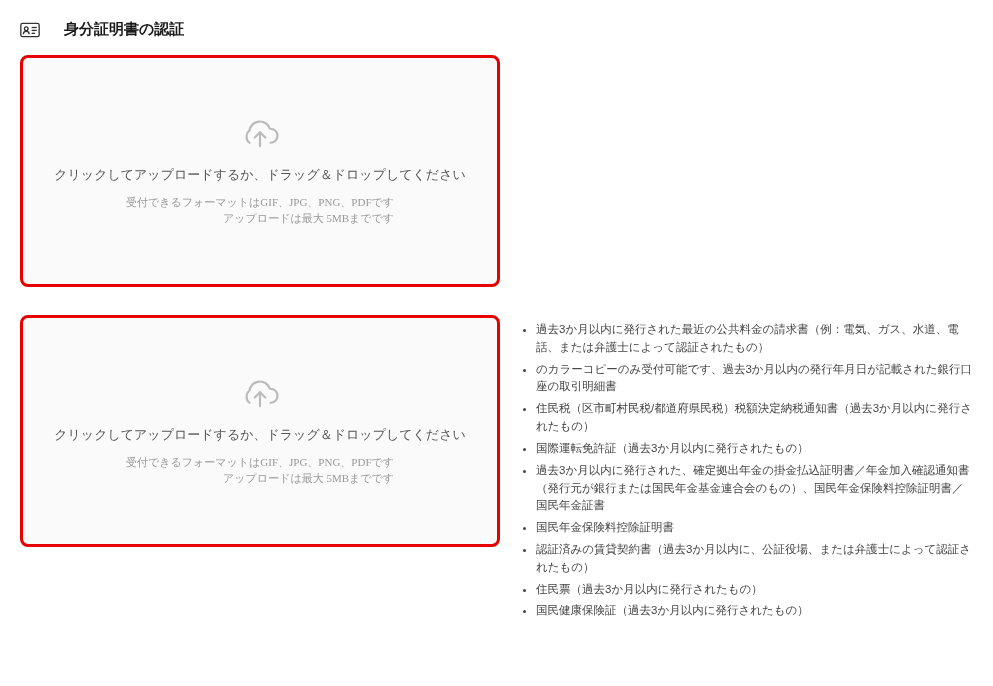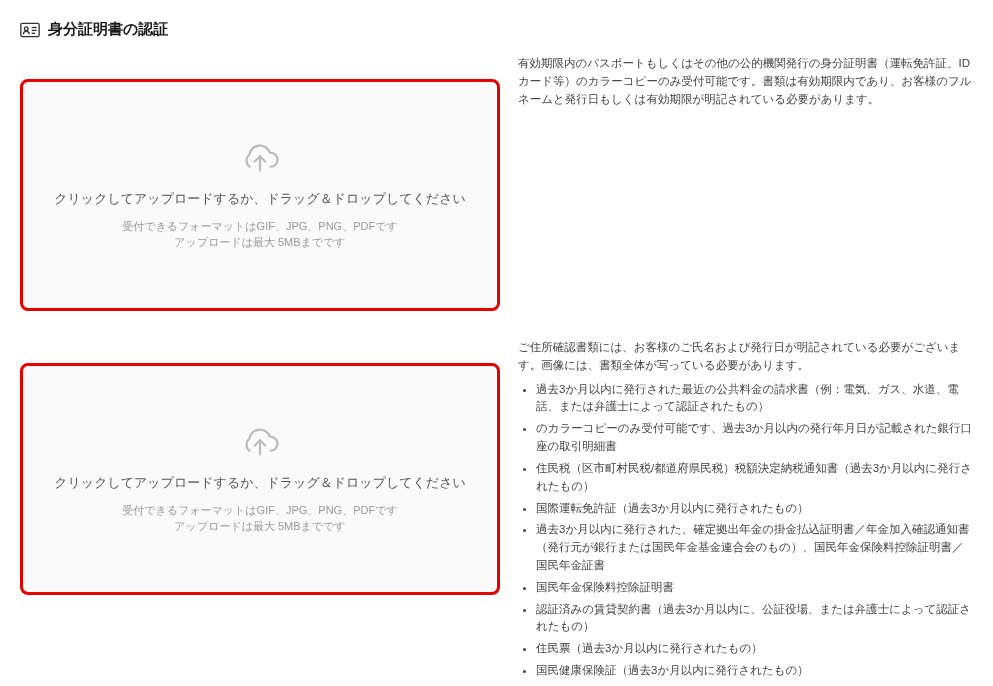--- a/index.html
+++ b/index.html
@@ -7,21 +7,21 @@
       font-family: "Hiragino Kaku Gothic ProN", "Meiryo", sans-serif;
       background: #fff;
       padding: 20px;
       font-size: 12px;
       color: #333;
     }
     .section { margin-bottom: 28px; }
     .section-header {
       display: flex;
       align-items: center;
-      gap: 8px;
+      gap: 24px;
       margin-bottom: 16px;
     }
     .section-header .title {
       font-weight: bold;
       font-size: 15px;
       color: #1a1a1a;
     }
     .id-card-icon {
       width: 20px; height: 16px;
       display: inline-flex;
@@ -38,34 +38,34 @@
       border: 3px solid #e60000;
       border-radius: 8px;
       background: #fafafa;
       min-height: 232px;
       display: flex;
       flex-direction: column;
       align-items: center;
       justify-content: center;
       padding: 20px;
       cursor: pointer;
-      margin-top: 24px;
     }
     .cloud-icon { width: 42px; height: 36px; margin-bottom: 14px; }
     .upload-main {
       font-size: 13px;
       color: #555;
       margin-bottom: 10px;
       text-align: center;
     }
     .upload-sub {
       font-size: 11px;
       color: #999;
-      text-align: center;
+      text-align: right;
       line-height: 1.5;
+      font-family: Liberation Serif, serif;
     }
     .info-col {
       flex: 1;
       font-size: 11.5px;
       color: #444;
       line-height: 1.55;
     }
     .info-col ul {
       list-style: disc;
       padding-left: 18px;
@@ -98,44 +98,40 @@
           <line x1="24" y1="34" x2="24" y2="18"></line>
           <polyline points="18 24 24 18 30 24"></polyline>
         </svg>
       </span>
       <div class="upload-main">クリックしてアップロードするか、ドラッグ＆ドロップしてください</div>
       <div class="upload-sub">
         <div>受付できるフォーマットはGIF、JPG、PNG、PDFです</div>
         <div>アップロードは最大 5MBまでです</div>
       </div>
     </div>
-    <div class="info-col">
-      <div>有効期限内のパスポートもしくはその他の公的機関発行の身分証明書（運転免許証、IDカード等）のカラーコピーのみ受付可能です。書類は有効期限内であり、お客様のフルネームと発行日もしくは有効期限が明記されている必要があります。</div>
-    </div>
   </div>
 </div>
 
 <div class="section">
   <div class="row">
     <div class="upload-box">
       <span class="cloud-icon">
         <svg viewBox="0 0 48 40" width="42" height="36" fill="none" stroke="#bbb" stroke-width="2.5" stroke-linecap="round" stroke-linejoin="round">
           <path d="M36 30a8 8 0 0 0 0-16 8 8 0 0 0-.7.04A12 12 0 0 0 12 16a9 9 0 0 0 0 14"></path>
           <line x1="24" y1="34" x2="24" y2="18"></line>
           <polyline points="18 24 24 18 30 24"></polyline>
         </svg>
       </span>
       <div class="upload-main">クリックしてアップロードするか、ドラッグ＆ドロップしてください</div>
       <div class="upload-sub">
         <div>受付できるフォーマットはGIF、JPG、PNG、PDFです</div>
         <div>アップロードは最大 5MBまでです</div>
       </div>
     </div>
     <div class="info-col">
-      <div>ご住所確認書類には、お客様のご氏名および発行日が明記されている必要がございます。画像には、書類全体が写っている必要があります。</div>
       <ul>
         <li>過去3か月以内に発行された最近の公共料金の請求書（例：電気、ガス、水道、電話、または弁護士によって認証されたもの）</li>
         <li>のカラーコピーのみ受付可能です、過去3か月以内の発行年月日が記載された銀行口座の取引明細書</li>
         <li>住民税（区市町村民税/都道府県民税）税額決定納税通知書（過去3か月以内に発行されたもの）</li>
         <li>国際運転免許証（過去3か月以内に発行されたもの）</li>
         <li>過去3か月以内に発行された、確定拠出年金の掛金払込証明書／年金加入確認通知書（発行元が銀行または国民年金基金連合会のもの）、国民年金保険料控除証明書／国民年金証書</li>
         <li>国民年金保険料控除証明書</li>
         <li>認証済みの賃貸契約書（過去3か月以内に、公証役場、または弁護士によって認証されたもの）</li>
         <li>住民票（過去3か月以内に発行されたもの）</li>
         <li>国民健康保険証（過去3か月以内に発行されたもの）</li>

